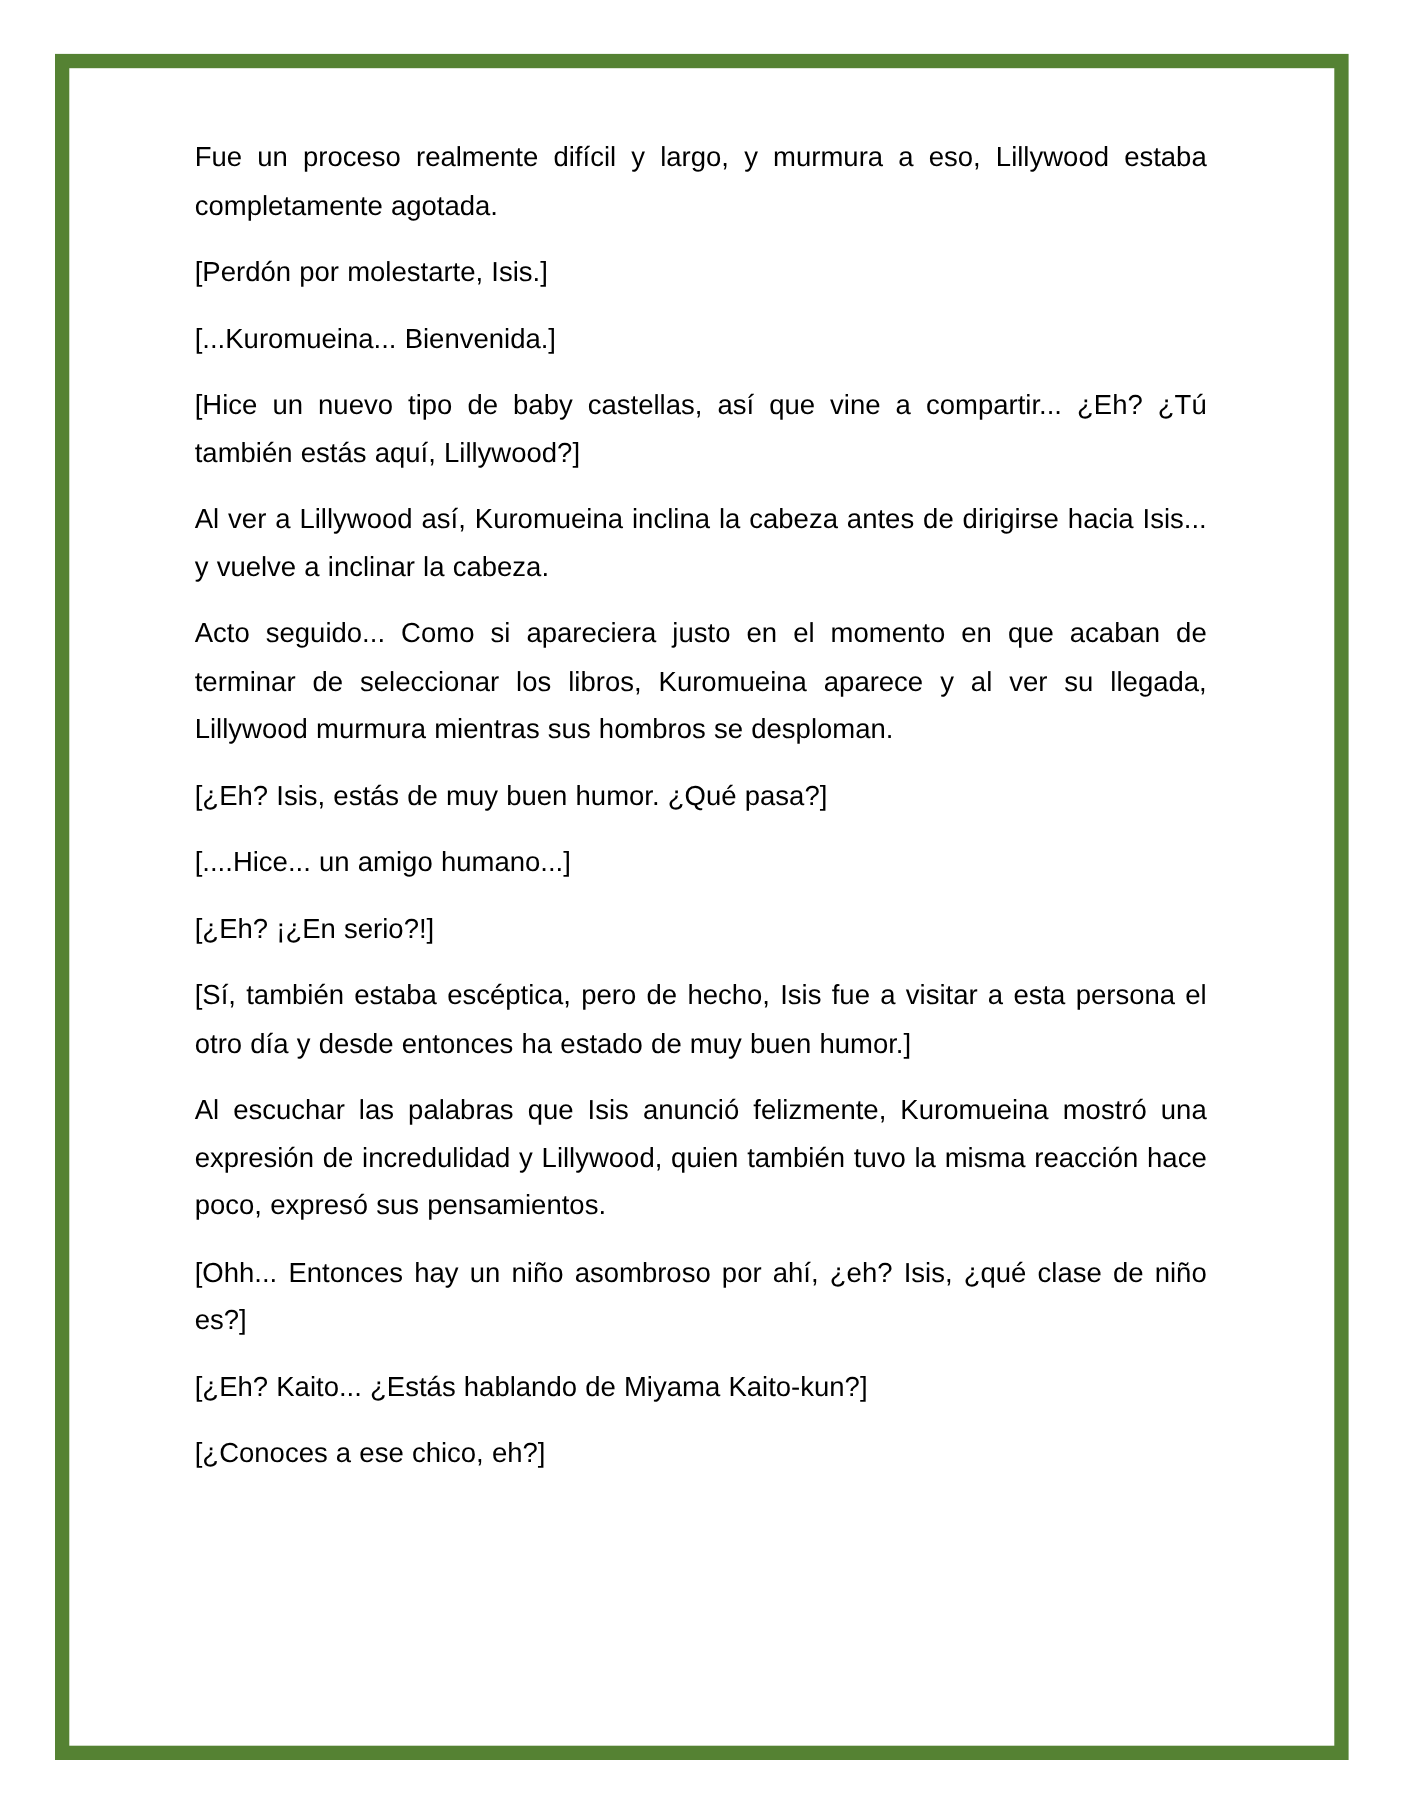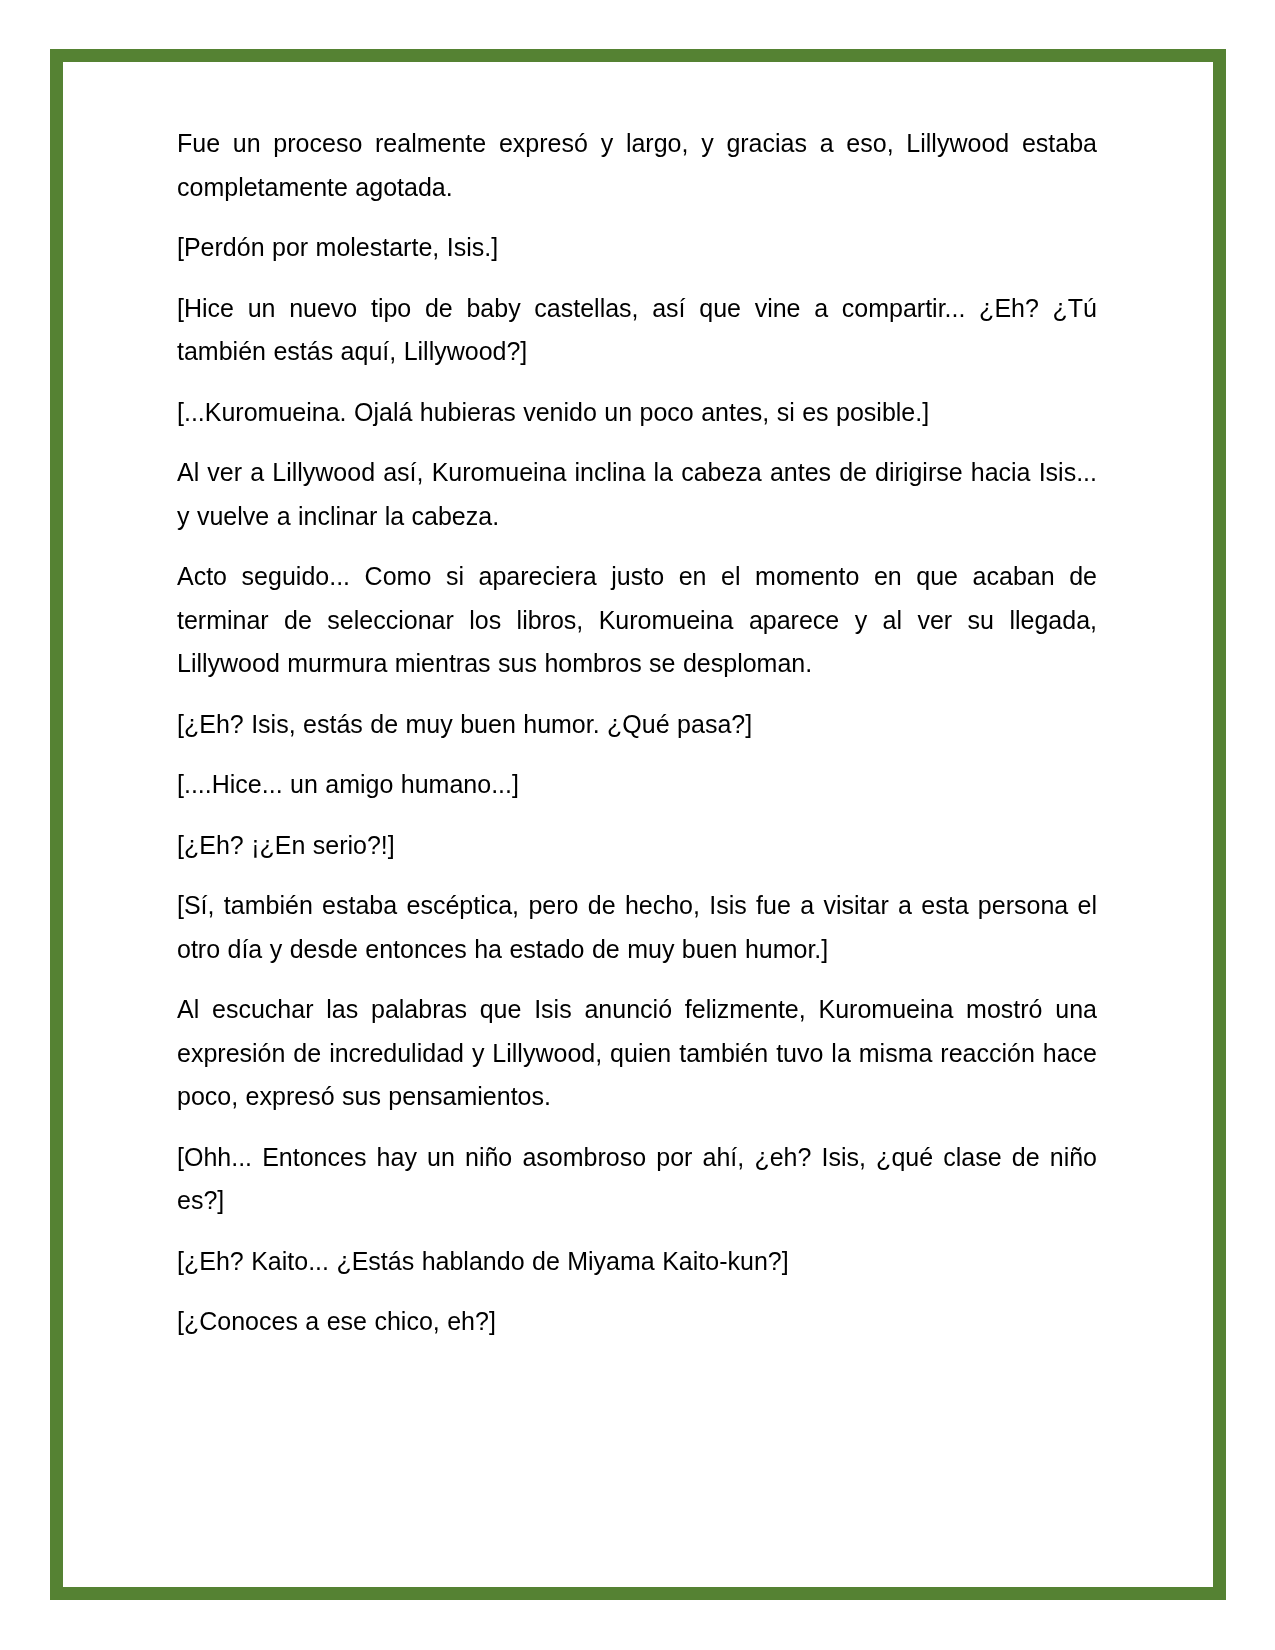--- a/index.html
+++ b/index.html
@@ -45,28 +45,28 @@
     word-spacing: 0.5px;
   }
 </style>
 </head>
 <body>
 
 <div class="page-border"></div>
 
 <div class="content">
 
-    <p class="paragraph">Fue un proceso realmente expresó y largo, y gracias a eso, Lillywood estaba completamente agotada.</p>
+    <p class="paragraph">Fue un proceso realmente difícil y largo, y murmura a eso, Lillywood estaba completamente agotada.</p>
 
     <p class="paragraph">[Perdón por molestarte, Isis.]</p>
 
+    <p class="paragraph">[...Kuromueina... Bienvenida.]</p>
 
     <p class="paragraph">[Hice un nuevo tipo de baby castellas, así que vine a compartir... ¿Eh? ¿Tú también estás aquí, Lillywood?]</p>
 
-    <p class="paragraph">[...Kuromueina. Ojalá hubieras venido un poco antes, si es posible.]</p>
 
 
     <p class="paragraph">Al ver a Lillywood así, Kuromueina inclina la cabeza antes de dirigirse hacia Isis... y vuelve a inclinar la cabeza.</p>
 
     <p class="paragraph">Acto seguido... Como si apareciera justo en el momento en que acaban de terminar de seleccionar los libros, Kuromueina aparece y al ver su llegada, Lillywood murmura mientras sus hombros se desploman.</p>
 
     <p class="paragraph">[¿Eh? Isis, estás de muy buen humor. ¿Qué pasa?]</p>
 
     <p class="paragraph">[....Hice... un amigo humano...]</p>
 

